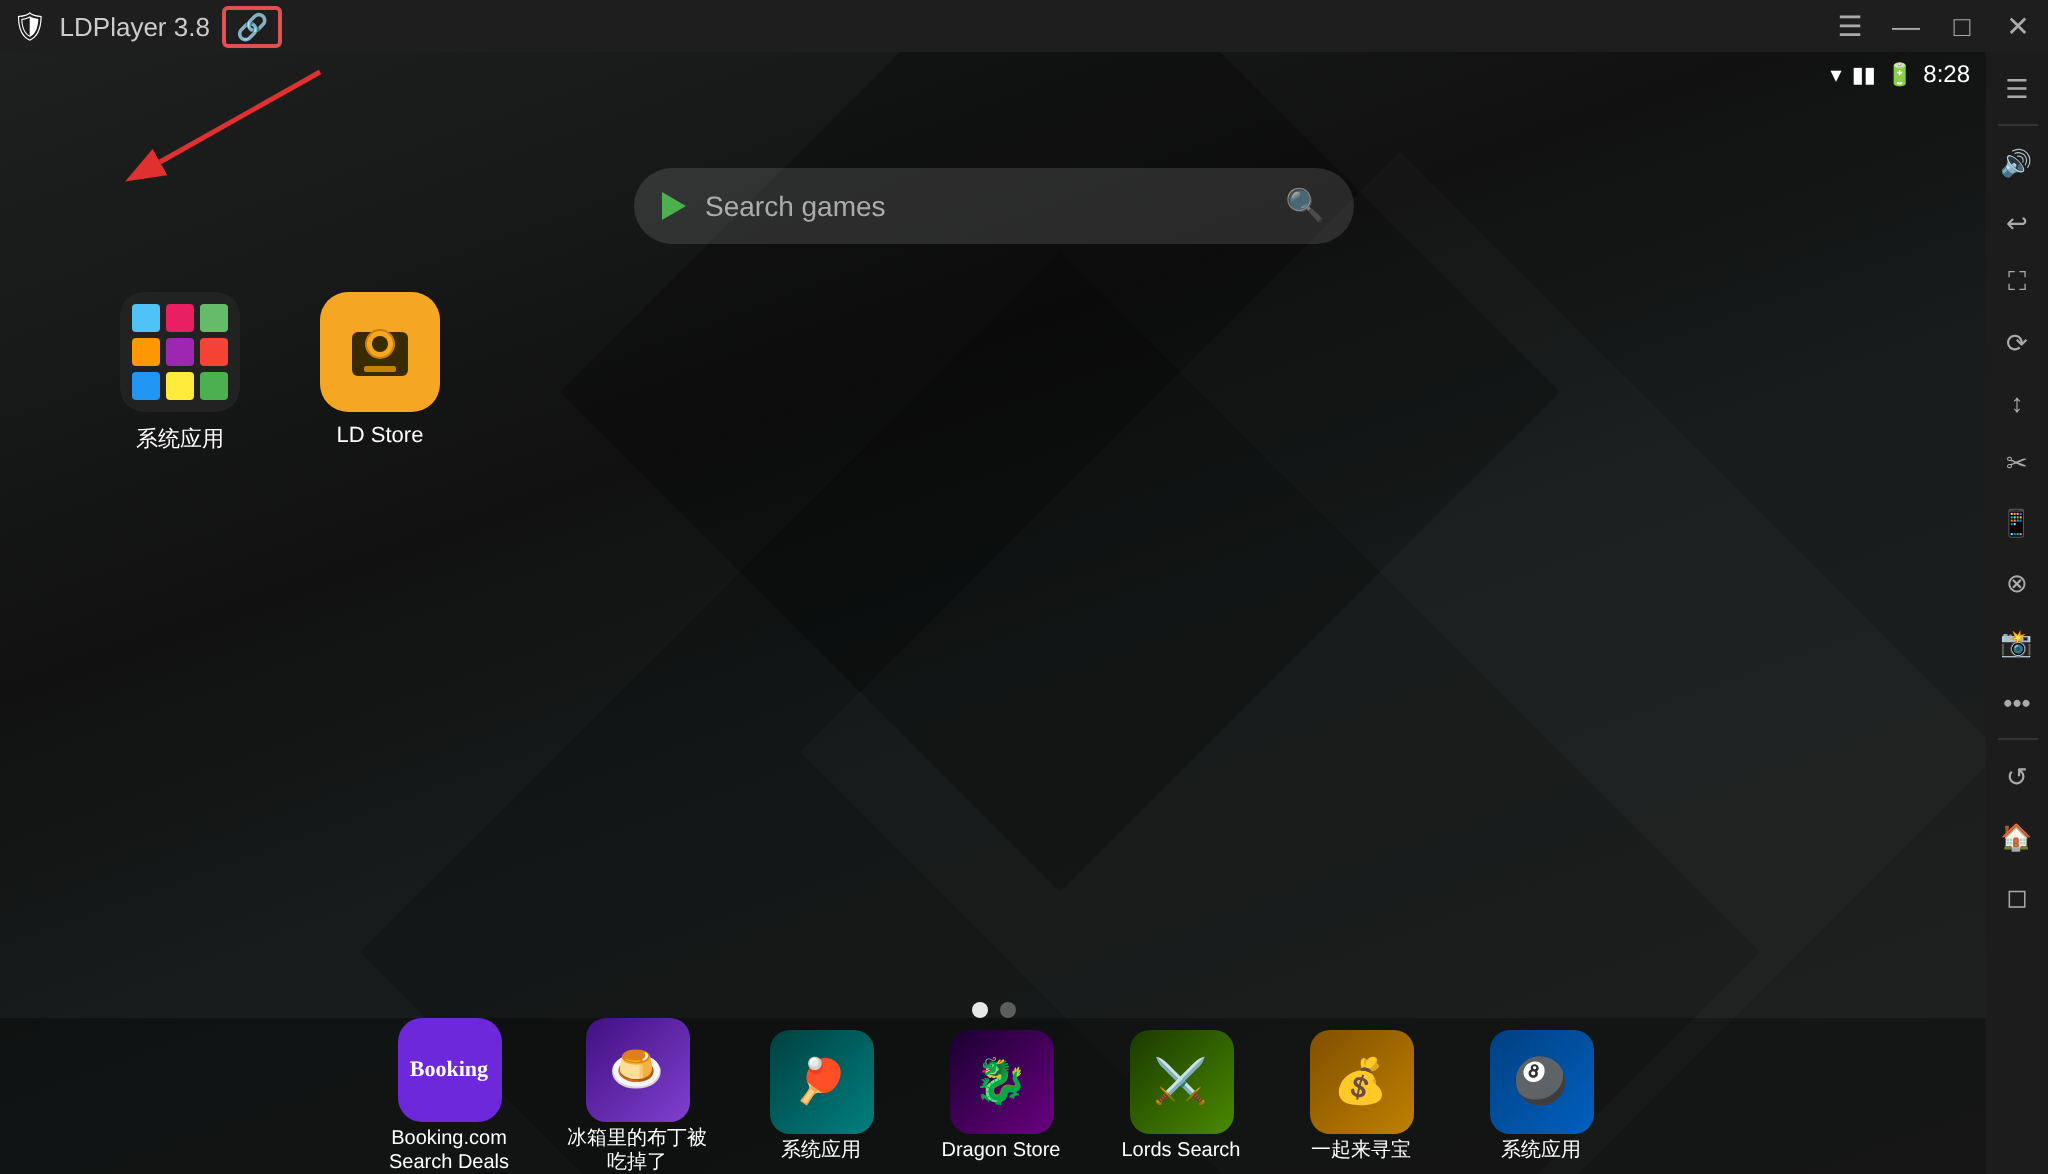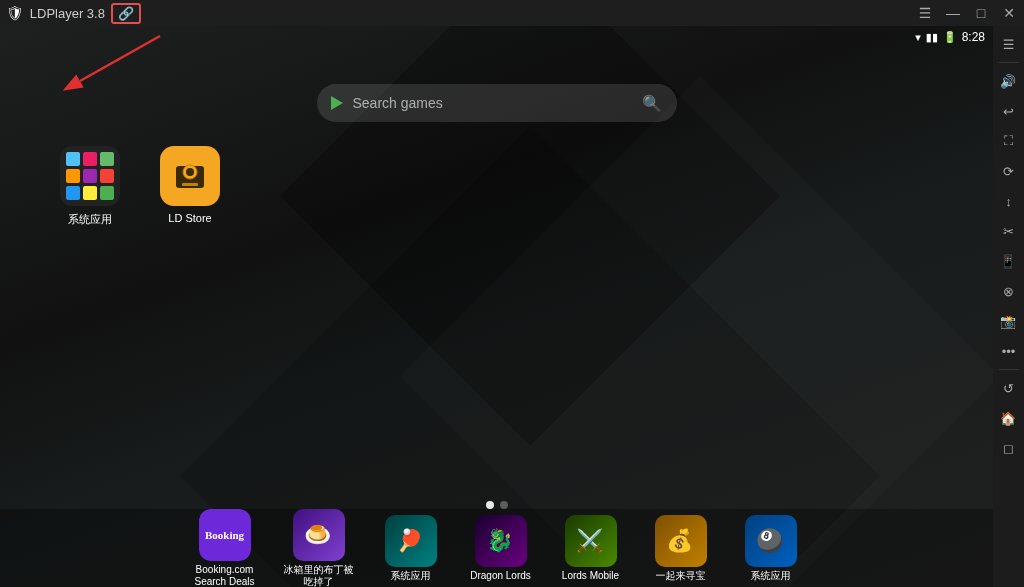--- a/index.html
+++ b/index.html
@@ -455,28 +455,28 @@
         <div class="tray-icon app-icon-placeholder charge-icon">
           <span style="font-size:22px;">🏓</span>
         </div>
         <span class="tray-label">系统应用</span>
       </div>
 
       <div class="tray-item">
         <div class="tray-icon app-icon-placeholder dragon-raja-icon">
           <span style="font-size:22px;">🐉</span>
         </div>
-        <span class="tray-label">Dragon Lords</span>
+        <span class="tray-label">Dragon Store</span>
       </div>
 
       <div class="tray-item">
         <div class="tray-icon app-icon-placeholder lords-mobile-icon">
           <span style="font-size:22px;">⚔️</span>
         </div>
-        <span class="tray-label">Lords Mobile</span>
+        <span class="tray-label">Lords Search</span>
       </div>
 
       <div class="tray-item">
         <div class="tray-icon app-icon-placeholder treasure-icon">
           <span style="font-size:22px;">💰</span>
         </div>
         <span class="tray-label">一起来寻宝</span>
       </div>
 
       <div class="tray-item">

